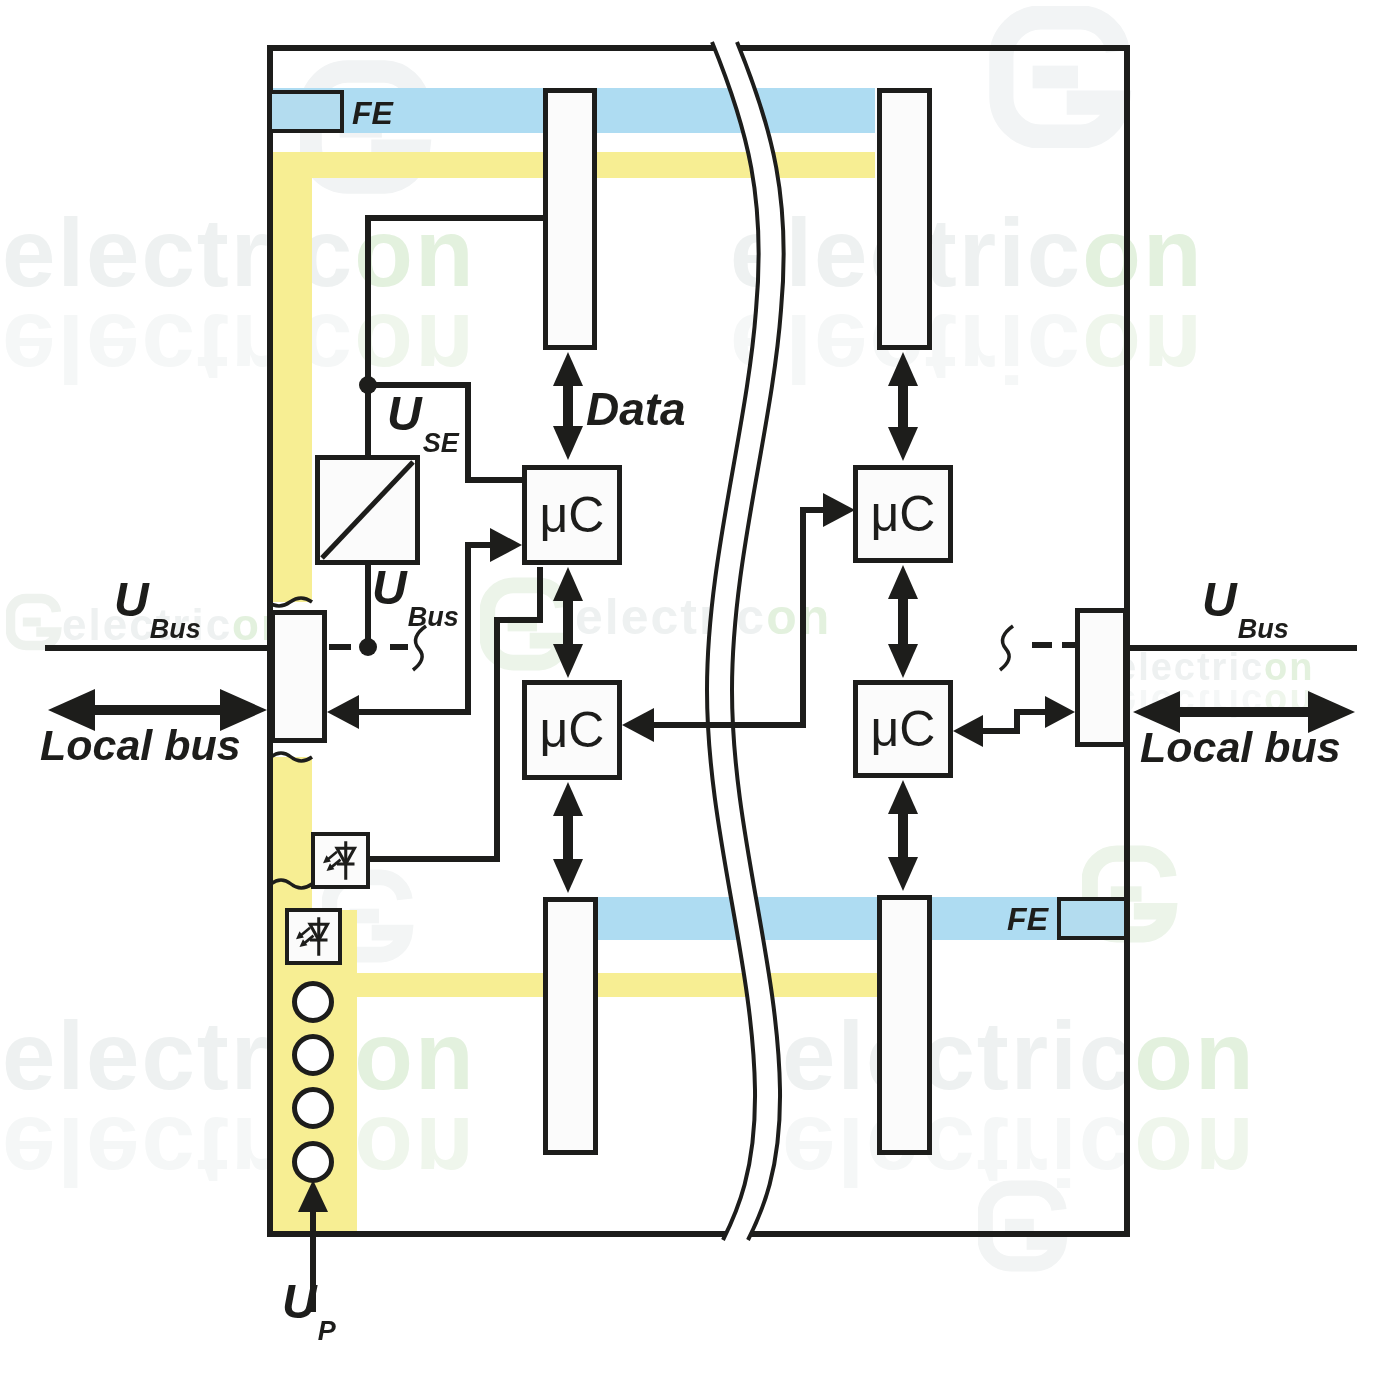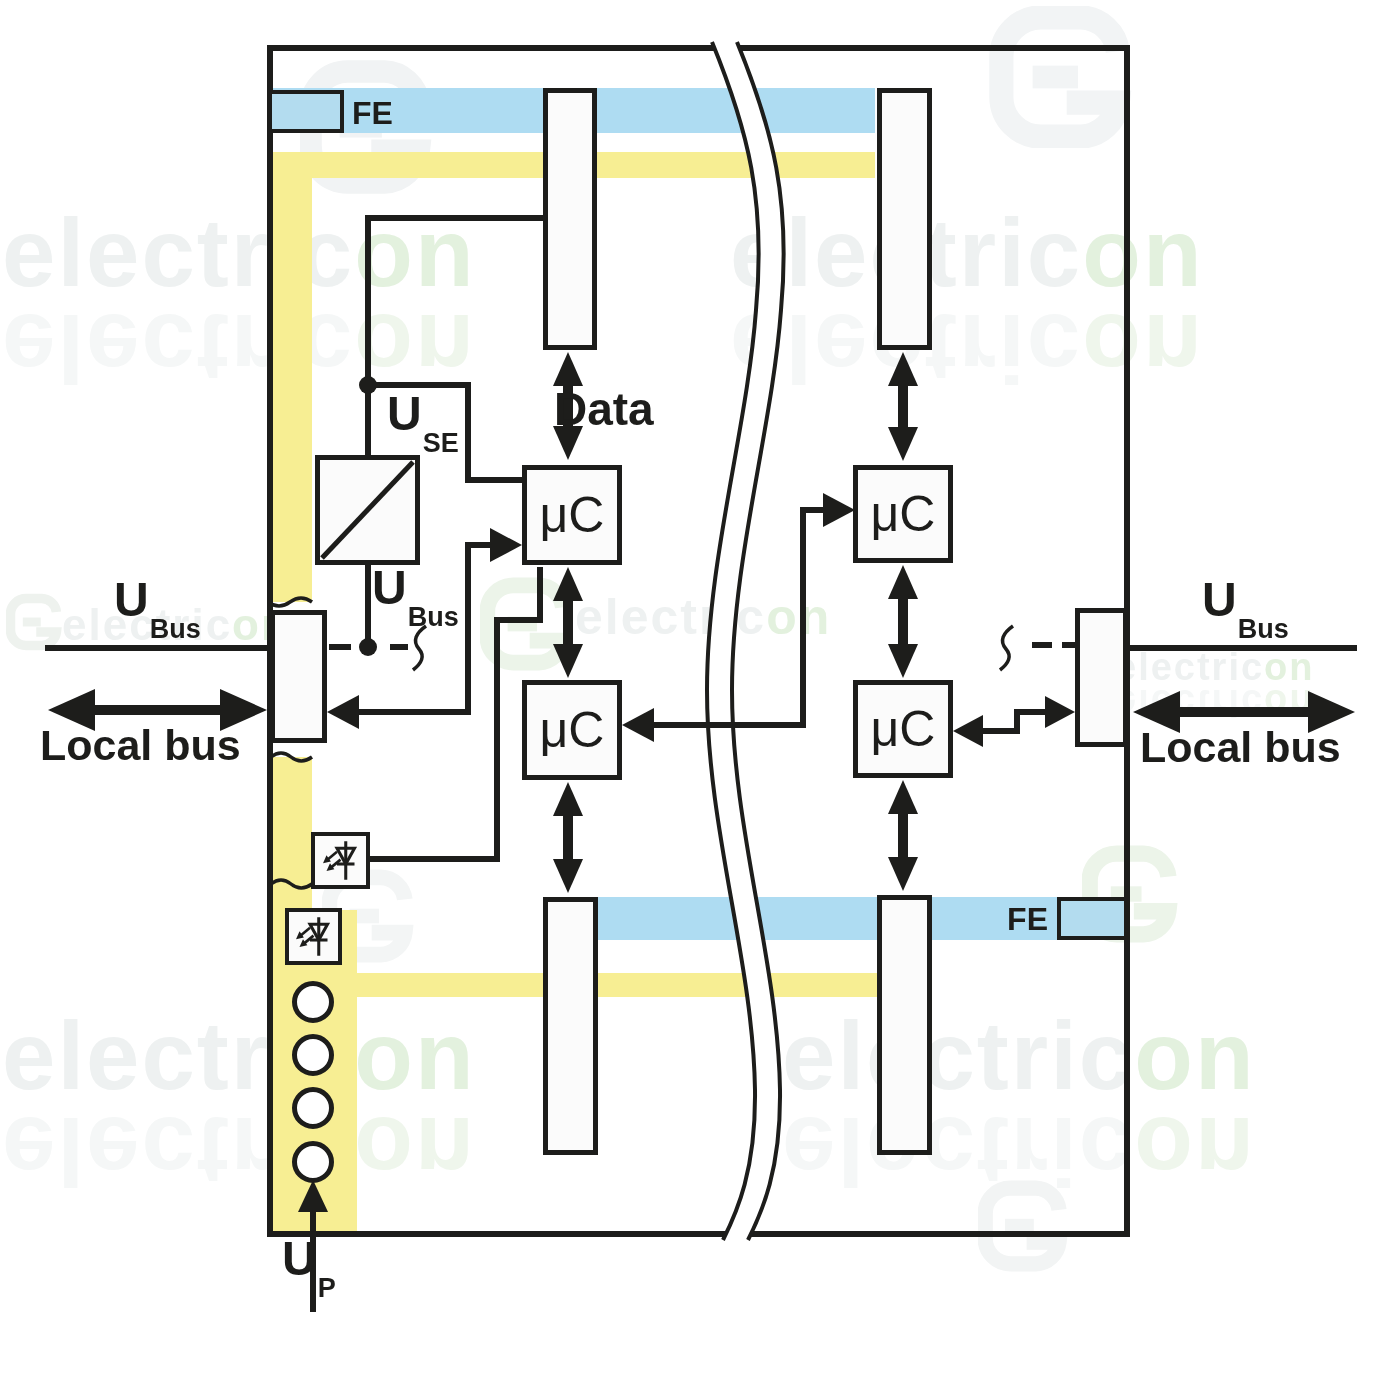--- a/index.html
+++ b/index.html
@@ -29,21 +29,21 @@
   .sq{stroke:var(--line);fill:none;stroke-width:3.5;}
   
   .box{position:absolute;z-index:4;background:var(--box-fill);border:5px solid var(--line);
        box-sizing:border-box;}
   .box.fe{background:var(--fe-fill);border-width:4px;}
   .box.uc{display:flex;align-items:center;justify-content:center;font-size:50px;font-weight:400;}
   .box.opto{border-width:4px;}
   .led{position:absolute;z-index:4;width:42px;height:42px;border:5px solid var(--line);
        border-radius:50%;background:#fff;box-sizing:border-box;}
   
-  .lbl{position:absolute;z-index:6;font-weight:bold;white-space:nowrap;line-height:1;}
+  .lbl{position:absolute;z-index:6;font-weight:bold;white-space:nowrap;line-height:1;font-style:italic;}
   .lbl .big{font-size:48px;}
   .lbl .sub{font-size:27px;position:relative;top:22px;left:1px;}
 </style>
 </head>
 <body>
 
 <div id="stage">
 
   <div class="wm" style="left:2px;top:205px;font-size:96px;"><span class="g1">electric</span><span class="g2">on</span></div>
   <div class="wm" style="left:730px;top:205px;font-size:96px;"><span class="g1">electric</span><span class="g2">on</span></div>
@@ -262,24 +262,24 @@
     <g>
       <path class="sq" d="M268,602 q 11,8 22,0 q 11,-8 22,0" stroke-width="3"></path>
       <path class="sq" d="M271,757 q 10,-8 20,0 q 10,8 21,0" stroke-width="3"></path>
       <path class="sq" d="M271,884 q 10,-8 20,0 q 10,8 21,0" stroke-width="3"></path>
     </g>
   </svg>
 
   <div class="lbl" style="left:352px;top:97px;font-size:32px;"><span>FE</span></div>
   <div class="lbl" style="left:968px;top:903px;width:80px;text-align:right;font-size:32px;"><span>FE</span></div>
 
-  <div class="lbl" style="left:554px;top:386px;font-size:46px;"><span>Data</span></div>
+  <div class="lbl" style="left:586px;top:386px;font-size:46px;"><span>Data</span></div>
 
   <div class="lbl" style="left:387px;top:390px;"><span class="big">U</span><span class="sub">SE</span></div>
   <div class="lbl" style="left:372px;top:564px;"><span class="big">U</span><span class="sub">Bus</span></div>
   <div class="lbl" style="left:114px;top:576px;"><span class="big">U</span><span class="sub">Bus</span></div>
   <div class="lbl" style="left:1202px;top:576px;"><span class="big">U</span><span class="sub">Bus</span></div>
-  <div class="lbl" style="left:282px;top:1235px;"><span class="big">U</span><span class="sub">P</span></div>
+  <div class="lbl" style="left:282px;top:1278px;"><span class="big">U</span><span class="sub">P</span></div>
 
   <div class="lbl" style="left:40px;top:724px;font-size:43px;"><span>Local bus</span></div>
   <div class="lbl" style="left:1140px;top:726px;font-size:43px;"><span>Local bus</span></div>
 
 </div>
 
 </body></html>

